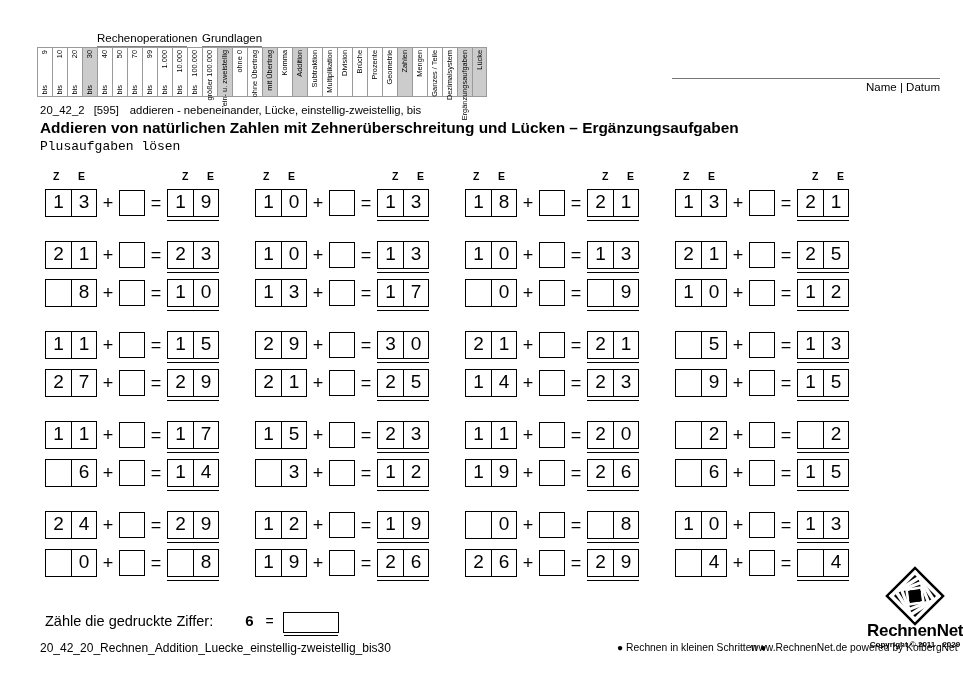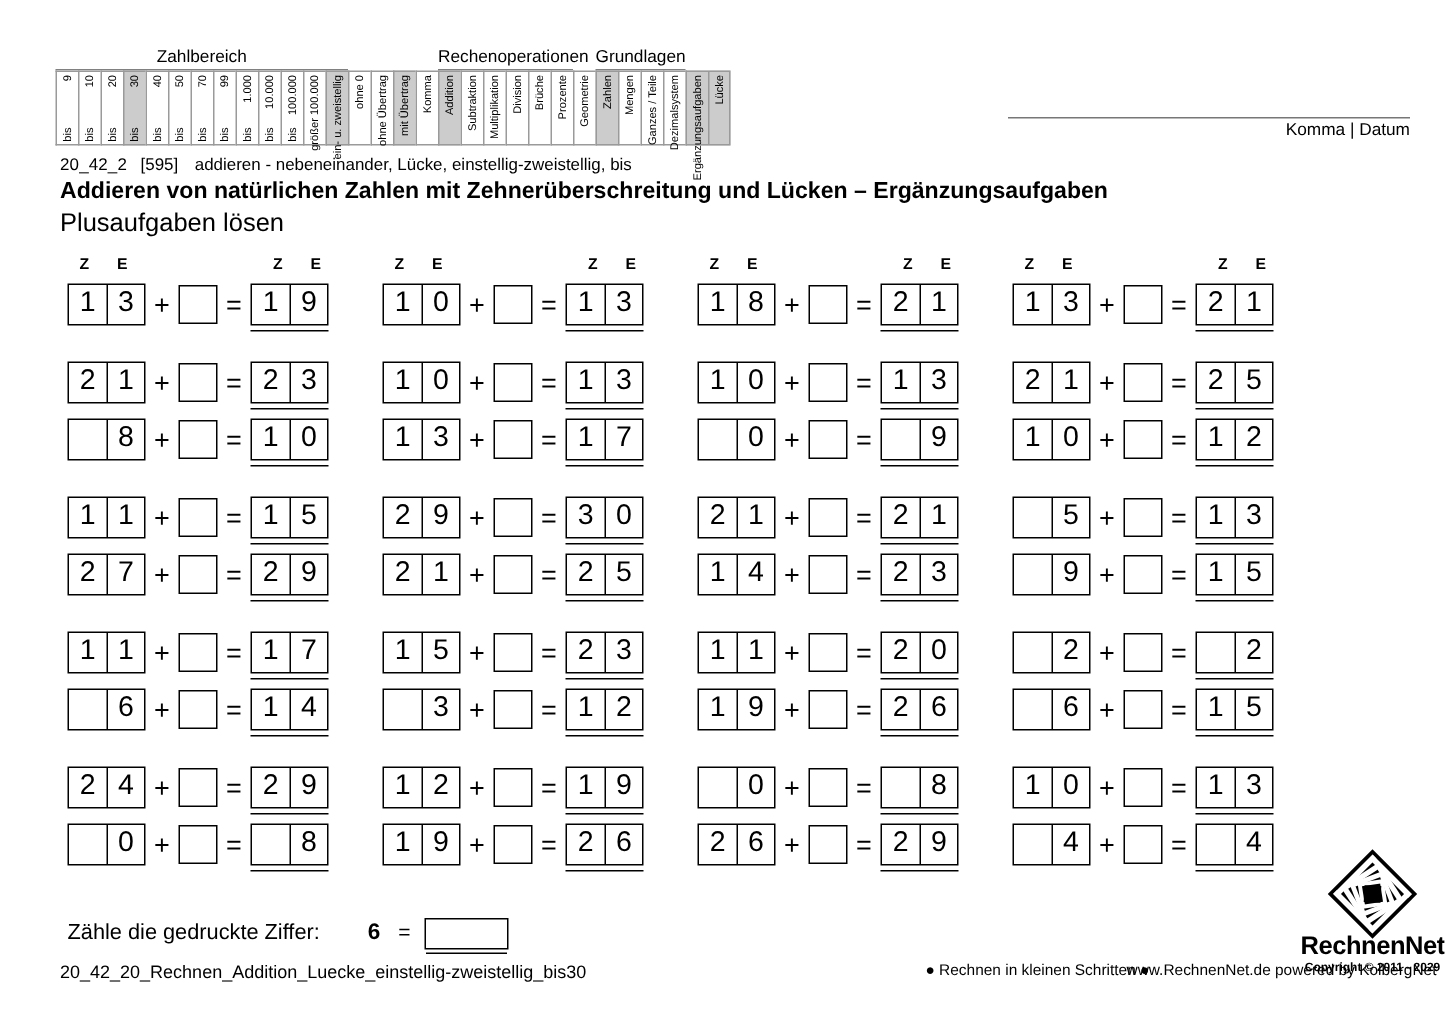--- a/index.html
+++ b/index.html
@@ -91,22 +91,23 @@
     position: absolute;
     left: 40px; top: 119px;
     font-size: 15.4px;
     font-weight: bold;
     white-space: nowrap;
     text-align: right;
   }
   .sub-title {
     position: absolute;
     left: 40px; top: 139px;
-    font-size: 17px;
+    font-size: 13px;
     white-space: nowrap;
+    font-family: Liberation Mono, monospace;
   }
 
   
   .grid {
     position: absolute;
     left: 45px; top: 170px;
     width: 880px;
   }
   .band { position: relative; }
   .prow {
@@ -247,21 +248,20 @@
     font-size: 8px;
     font-weight: bold;
     margin-top: -1px;
   }
 </style>
 </head>
 <body>
 
 <div class="cat-wrap">
   <div class="cat-groups">
-      <div class="cat-group" style="width: 195px;">Zahlbereich</div>
       <div class="cat-group blank" style="width: 60px;"></div>
       <div class="cat-group" style="width: 90px;">Rechenoperationen</div>
       <div class="cat-group blank" style="width: 15px;"></div>
       <div class="cat-group" style="width: 60px; text-align: center;">Grundlagen</div>
       <div class="cat-group blank" style="width: 30px;"></div>
     </div>
   <div class="cat-cells">
       <div class="cat-cell">
         <span class="vlabel top">9</span>
         <span class="vlabel bot">bis</span>
@@ -360,21 +360,21 @@
       <div class="cat-cell on">
         <span class="vlabel top">Ergänzungsaufgaben</span>
       </div>
       <div class="cat-cell on">
         <span class="vlabel top">Lücke</span>
       </div>
     </div>
 </div>
 
 <div class="name-line"></div>
-<div class="name-label">Komma | Datum</div>
+<div class="name-label">Name | Datum</div>
 
 <div class="meta-line">
   <span class="code">20_42_2</span><span class="brack">[595]</span><span class="desc">addieren - nebeneinander, Lücke, einstellig-zweistellig, bis</span>
 </div>
 <div class="main-title">Addieren von natürlichen Zahlen mit Zehnerüberschreitung und Lücken – Ergänzungsaufgaben</div>
 <div class="sub-title">Plusaufgaben lösen</div>
 
 <div class="grid">
     <div class="band" style="margin-bottom: 14px;">
       <div class="prow">

